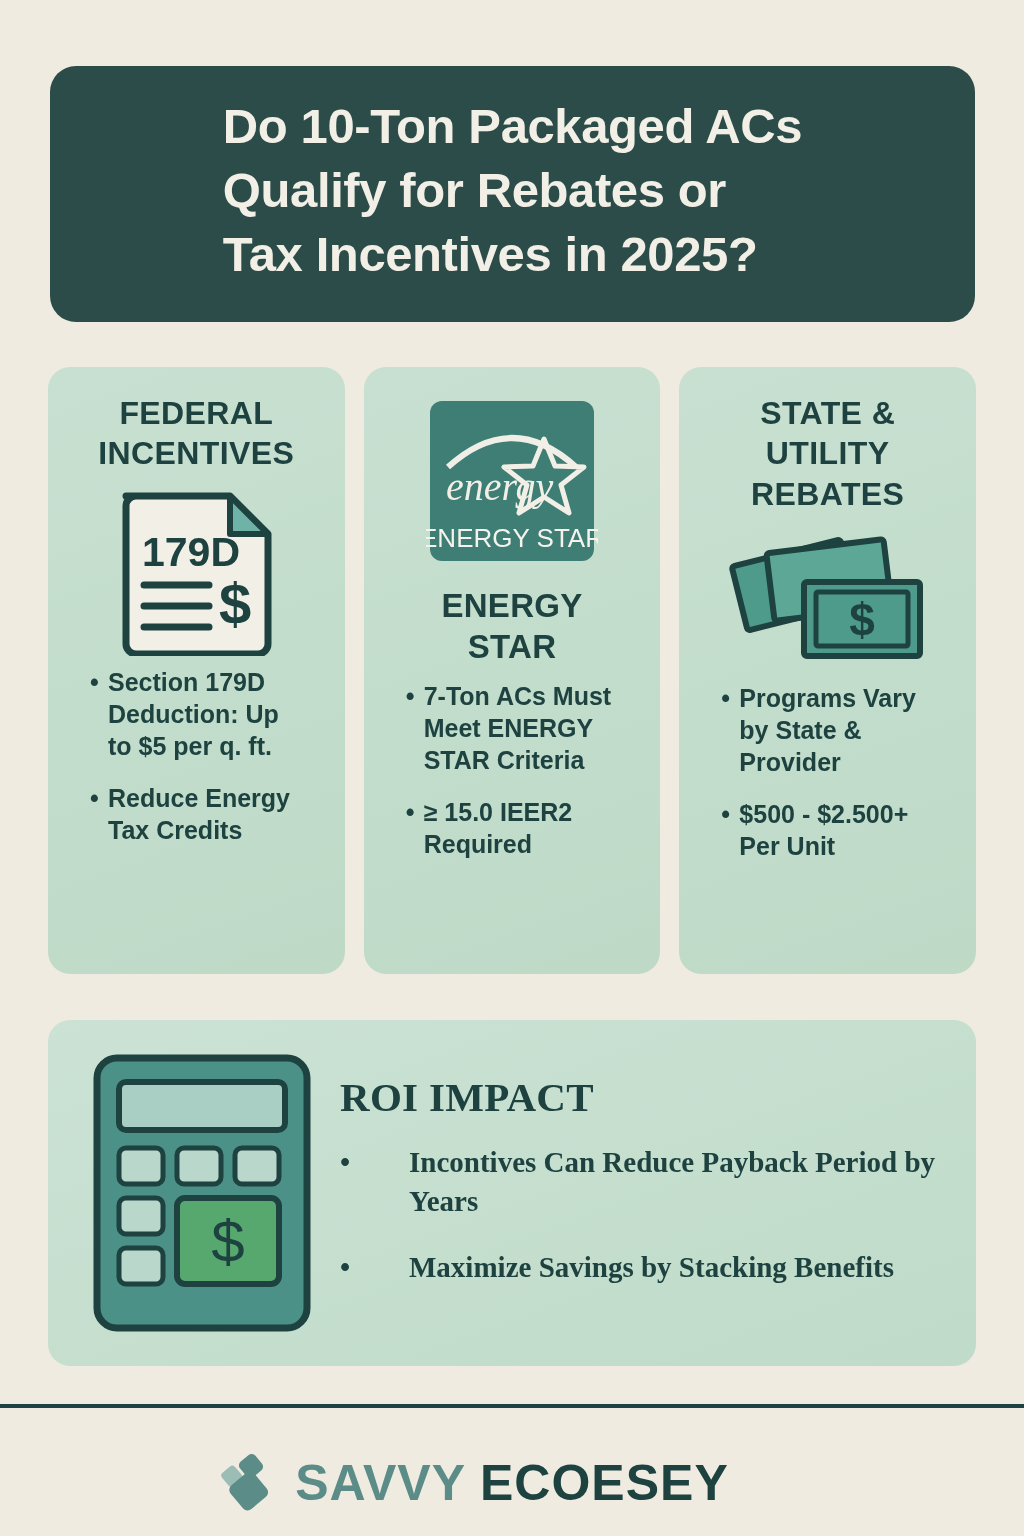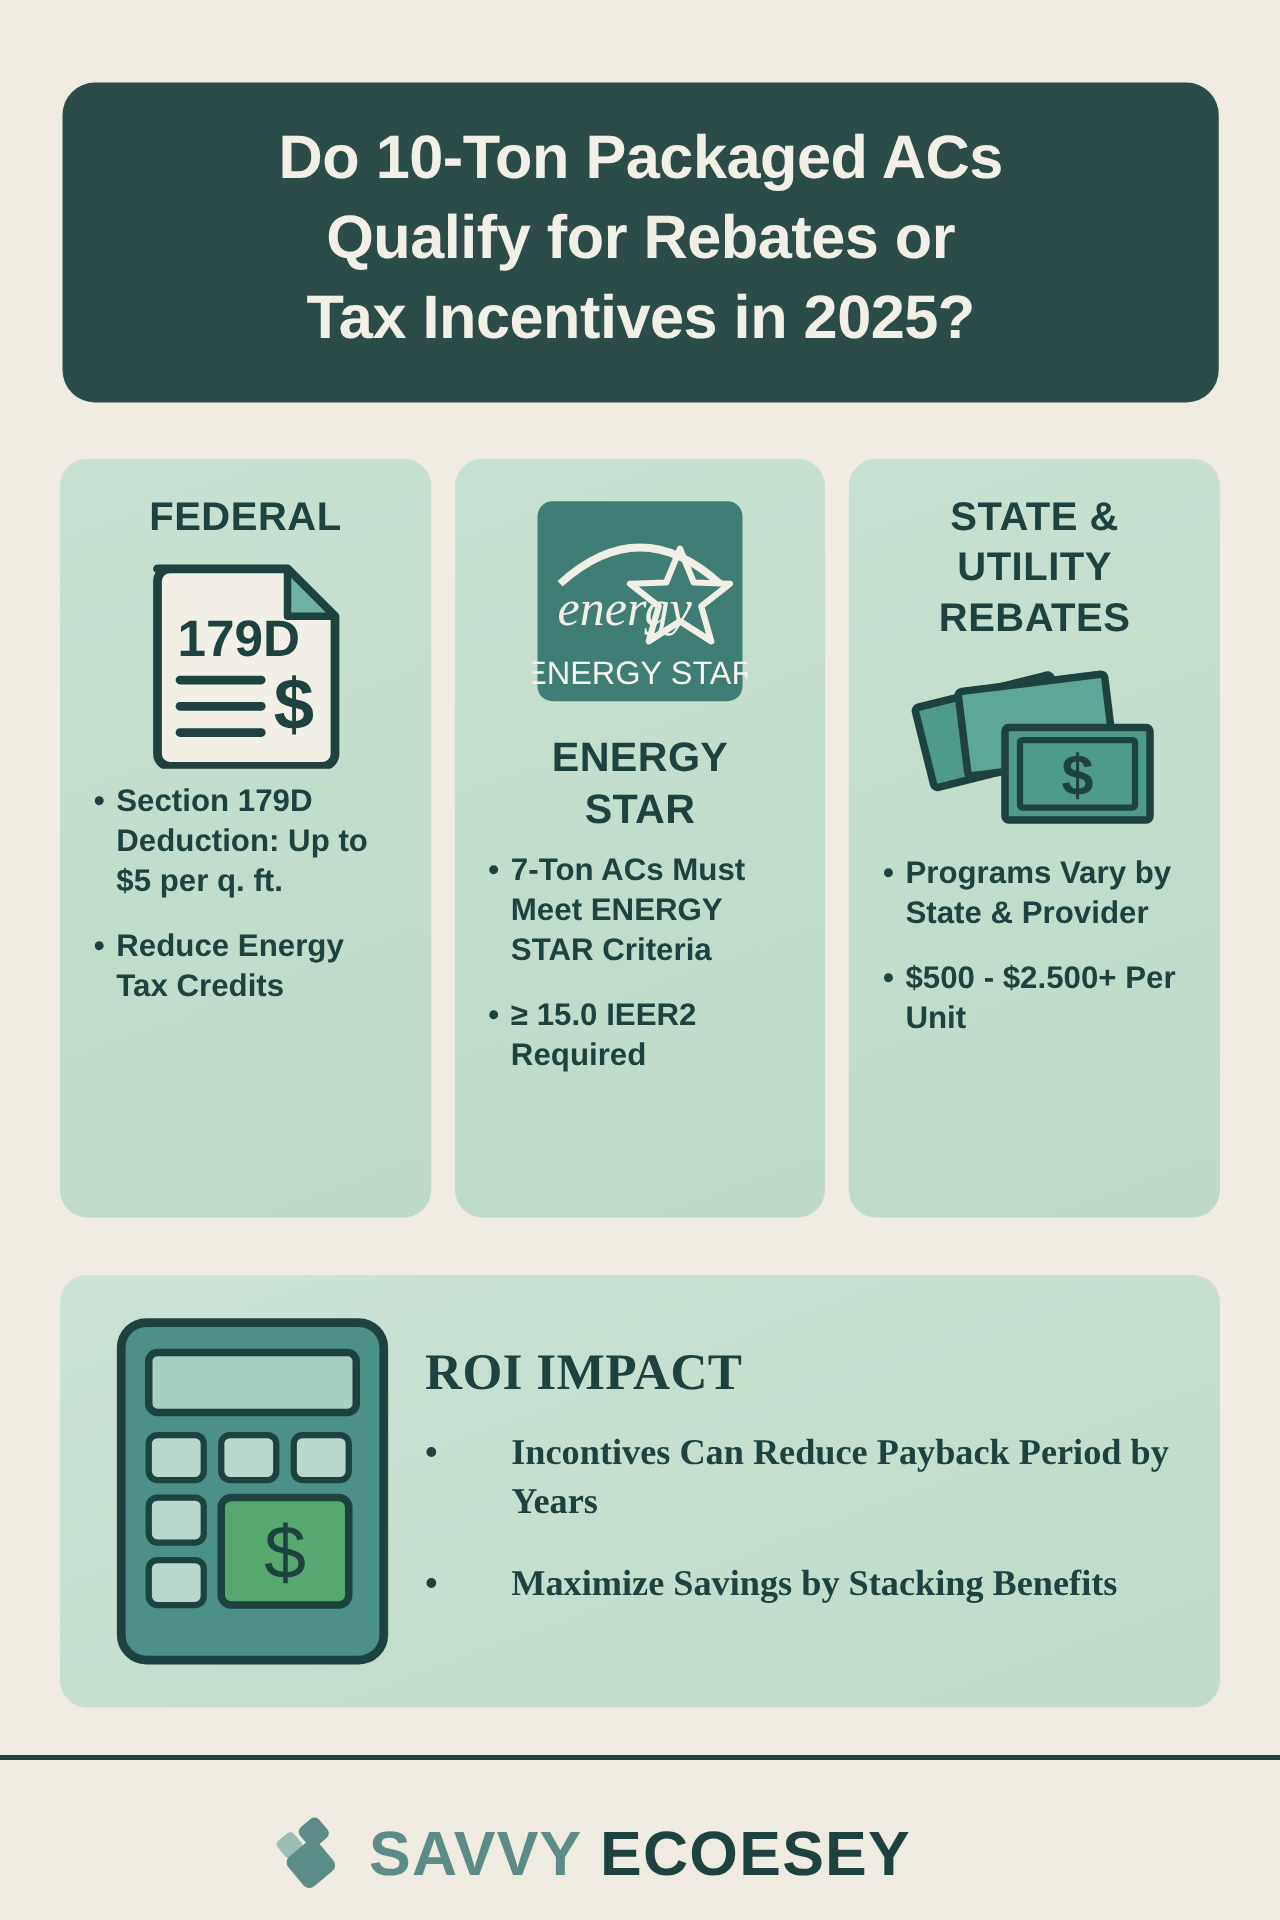--- a/index.html
+++ b/index.html
@@ -23,37 +23,37 @@
     background:#2B4C49;
     border-radius:26px;
     display:flex; align-items:center; justify-content:center;
     padding:10px 30px 16px;
   }
   .banner h1 {
     color:#F2EFE6;
     font-size:49px;
     line-height:1.30;
     font-weight:bold;
-    text-align:center;
+    text-align:left;
     letter-spacing:-0.4px;
   }
   .banner h1 .ln { display:block; }
 
   
   .cards {
     position:absolute;
     left:48px; top:367px;
     width:928px; height:607px;
     display:flex; gap:19px;
   }
   .card {
     flex:1;
     background:linear-gradient(160deg,#C8E0D1 0%,#BEDAC7 100%);
     border-radius:22px;
-    padding:26px 25px 18px;
+    padding:26px 40px 18px;
     display:flex; flex-direction:column;
     position:relative;
   }
   .card-title {
     color:#1D4240;
     font-size:32px;
     font-weight:bold;
     line-height:1.26;
     text-align:center;
     letter-spacing:0.4px;
@@ -166,20 +166,21 @@
       <span class="ln">Qualify for Rebates or</span>
       <span class="ln">Tax Incentives in 2025?</span>
     </h1>
   </div>
 
   <div class="cards">
 
     <div class="card c1">
       <div class="card-title">
         <span>FEDERAL</span><br>
+        <span>INCENTIVES</span>
       </div>
 
       <div class="icon-wrap">
         <svg class="doc-icon" viewBox="0 0 160 172">
           <path d="M10 12 h104 l38 38 v110 a10 10 0 0 1 -10 10 H20 a10 10 0 0 1 -10 -10 V22 a10 10 0 0 1 10 -10 z" fill="#F2EFE6" stroke="#1D4240" stroke-width="7" stroke-linejoin="round"></path>
           <path d="M114 12 l38 38 h-38 z" fill="#6FB3A8" stroke="#1D4240" stroke-width="6" stroke-linejoin="round"></path>
           <text x="26" y="82" font-family="Liberation Sans, sans-serif" font-size="41" font-weight="bold" fill="#1D4240">179D</text>
           <line x1="28" y1="101" x2="93" y2="101" stroke="#1D4240" stroke-width="7" stroke-linecap="round"></line>
           <line x1="28" y1="122" x2="93" y2="122" stroke="#1D4240" stroke-width="7" stroke-linecap="round"></line>
           <line x1="28" y1="143" x2="93" y2="143" stroke="#1D4240" stroke-width="7" stroke-linecap="round"></line>

